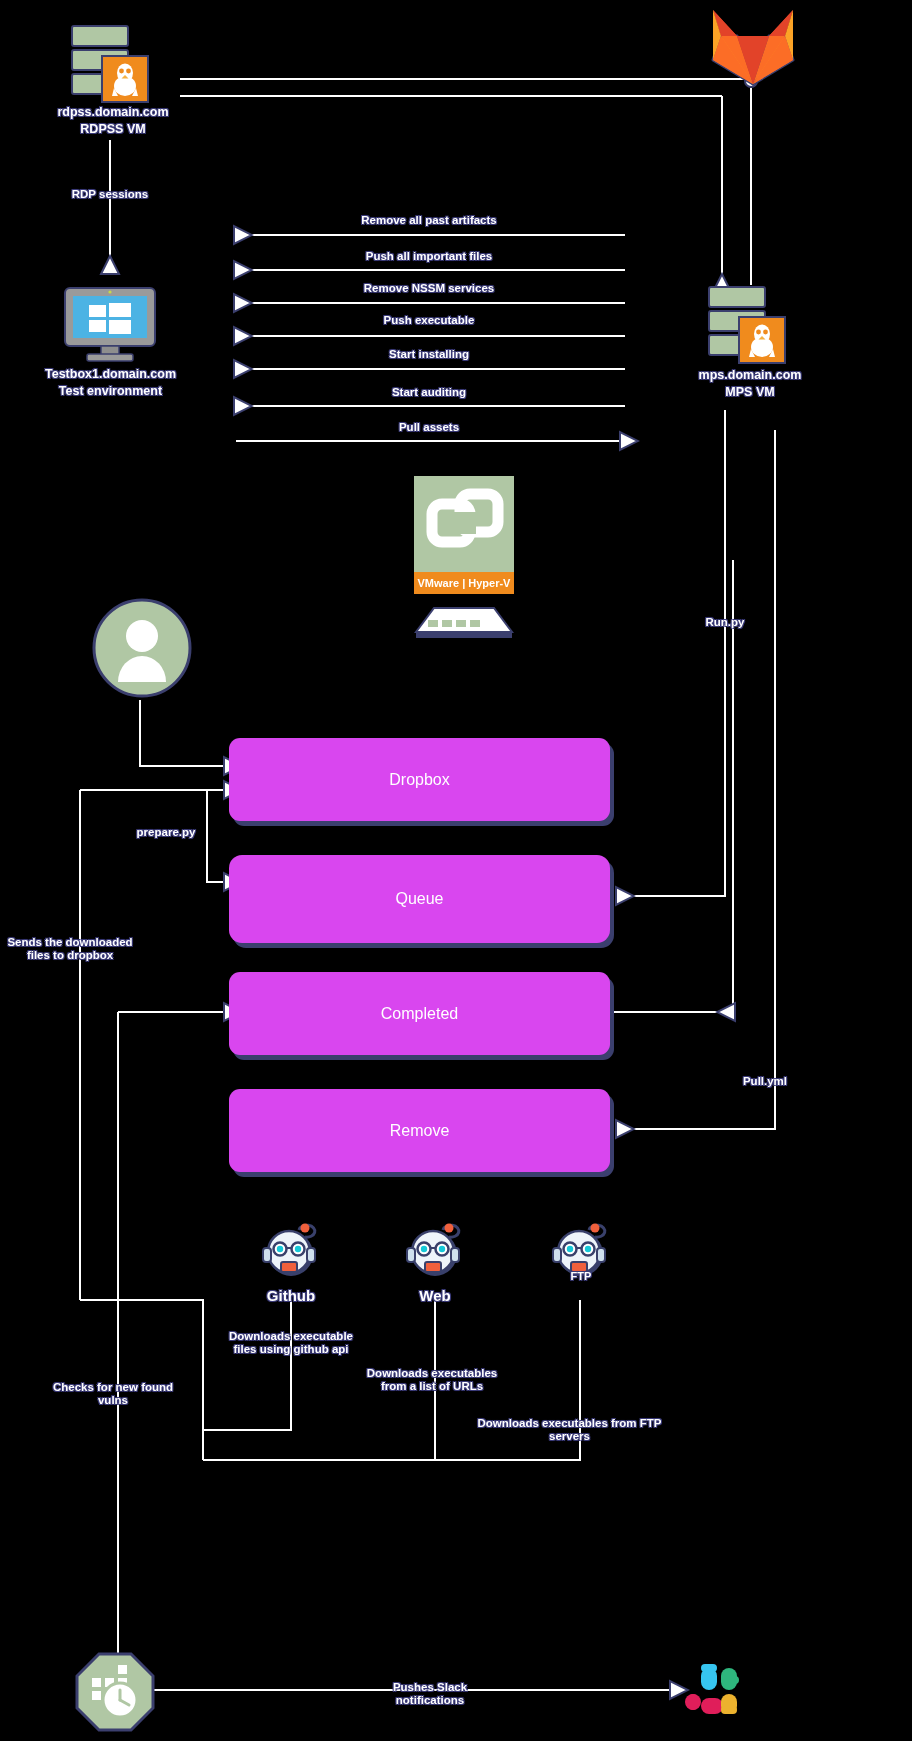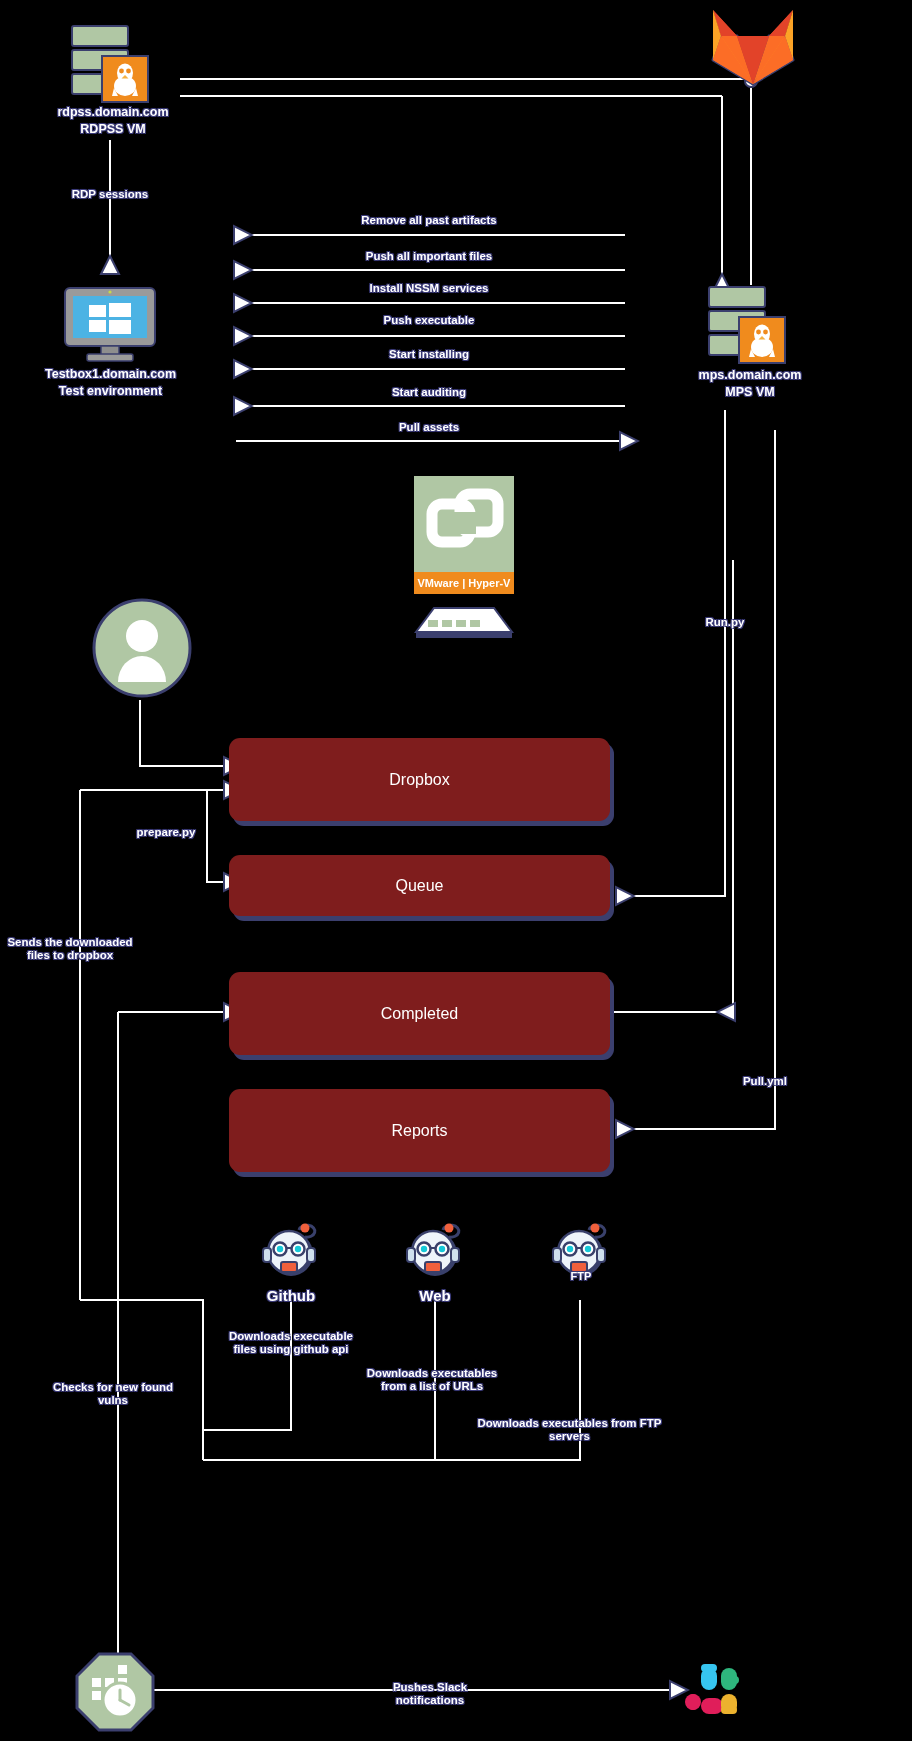--- a/index.html
+++ b/index.html
@@ -9,21 +9,21 @@
   .lbl{position:absolute;color:#fff;font-weight:bold;font-size:11.5px;
        line-height:13px;text-align:center;white-space:pre;
        text-shadow:0 0 2px #3a3a78,1px 1px 0 #3a3a78,-1px 1px 0 #3a3a78,
                    1px -1px 0 #3a3a78,-1px -1px 0 #3a3a78;}
   .nodelbl{position:absolute;color:#fff;font-weight:bold;font-size:12.5px;
        line-height:16px;text-align:center;white-space:pre;
        text-shadow:0 0 2px #3a3a78,1px 1px 0 #3a3a78,-1px 1px 0 #3a3a78,
                    1px -1px 0 #3a3a78,-1px -1px 0 #3a3a78;}
   .boxtext{position:absolute;color:#fff;font-size:16px;text-align:center;
        width:100%;top:50%;transform:translateY(-50%);pointer-events:none;}
-  .qbox{position:absolute;background:#7f1d1d;border-radius:11px;
+  .qbox{position:absolute;background:#d946ef;border-radius:11px;
        box-shadow:4px 5px 0 #3b3f6e;}
   svg{position:absolute;left:0;top:0;overflow:visible;}
 </style>
 </head>
 <body>
 
 <div id="stage">
 
   <svg width="912" height="1741">
     <defs>
@@ -165,21 +165,21 @@
         <path d="M2,24 l-2,8 h6 z"></path>
         <path d="M24,24 l2,8 h-6 z"></path>
       </g>
     </svg>
   </div>
   <div class="nodelbl" style="left:655px;top:367px;width:190px;">mps.domain.com</div>
   <div class="nodelbl" style="left:655px;top:384px;width:190px;">MPS VM</div>
 
   <div class="lbl" style="left:329px;top:214px;width:200px;">Remove all past artifacts</div>
   <div class="lbl" style="left:329px;top:250px;width:200px;">Push all important files</div>
-  <div class="lbl" style="left:329px;top:282px;width:200px;">Install NSSM services</div>
+  <div class="lbl" style="left:329px;top:282px;width:200px;">Remove NSSM services</div>
   <div class="lbl" style="left:329px;top:314px;width:200px;">Push executable</div>
   <div class="lbl" style="left:329px;top:348px;width:200px;">Start installing</div>
   <div class="lbl" style="left:329px;top:386px;width:200px;">Start auditing</div>
   <div class="lbl" style="left:329px;top:421px;width:200px;">Pull assets</div>
 
   <div style="position:absolute;left:375px;top:476px;width:103px;height:172px;margin-left:39px;">
     <svg width="103" height="175">
       <rect x="0" y="0" width="100" height="96" fill="#b0c7a4"></rect>
       <g fill="none" stroke="#ffffff" stroke-width="11" stroke-linejoin="round">
         <rect x="18" y="28" width="38" height="38" rx="10"></rect>
@@ -203,28 +203,28 @@
     <svg width="100" height="100">
       <circle cx="50" cy="50" r="48" fill="#b0c7a4" stroke="#3b3f6e" stroke-width="3"></circle>
       <circle cx="50" cy="38" r="16" fill="#ffffff"></circle>
       <path d="M26,84 a24,26 0 0 1 48,0 z" fill="#ffffff"></path>
     </svg>
   </div>
 
   <div class="qbox" style="left:229px;top:738px;width:381px;height:83px;">
     <div class="boxtext">Dropbox</div>
   </div>
-  <div class="qbox" style="left:229px;top:855px;width:381px;height:61px;">
+  <div class="qbox" style="left:229px;top:855px;width:381px;height:88px;border-radius:13px;">
     <div class="boxtext">Queue</div>
   </div>
   <div class="qbox" style="left:229px;top:972px;width:381px;height:83px;">
     <div class="boxtext">Completed</div>
   </div>
   <div class="qbox" style="left:229px;top:1089px;width:381px;height:83px;">
-    <div class="boxtext">Reports</div>
+    <div class="boxtext">Remove</div>
   </div>
 
   <div class="lbl" style="left:660px;top:616px;width:130px;">Run.py</div>
   <div class="lbl" style="left:700px;top:1075px;width:130px;text-align:center;">Pull.yml</div>
   <div class="lbl" style="left:80px;top:826px;width:130px;padding-left:21px;">prepare.py</div>
   <div class="lbl" style="left:0px;top:936px;width:140px;">Sends the downloaded
 files to dropbox</div>
   <div class="lbl" style="left:38px;top:1381px;width:150px;">Checks for new found
 vulns</div>
 

